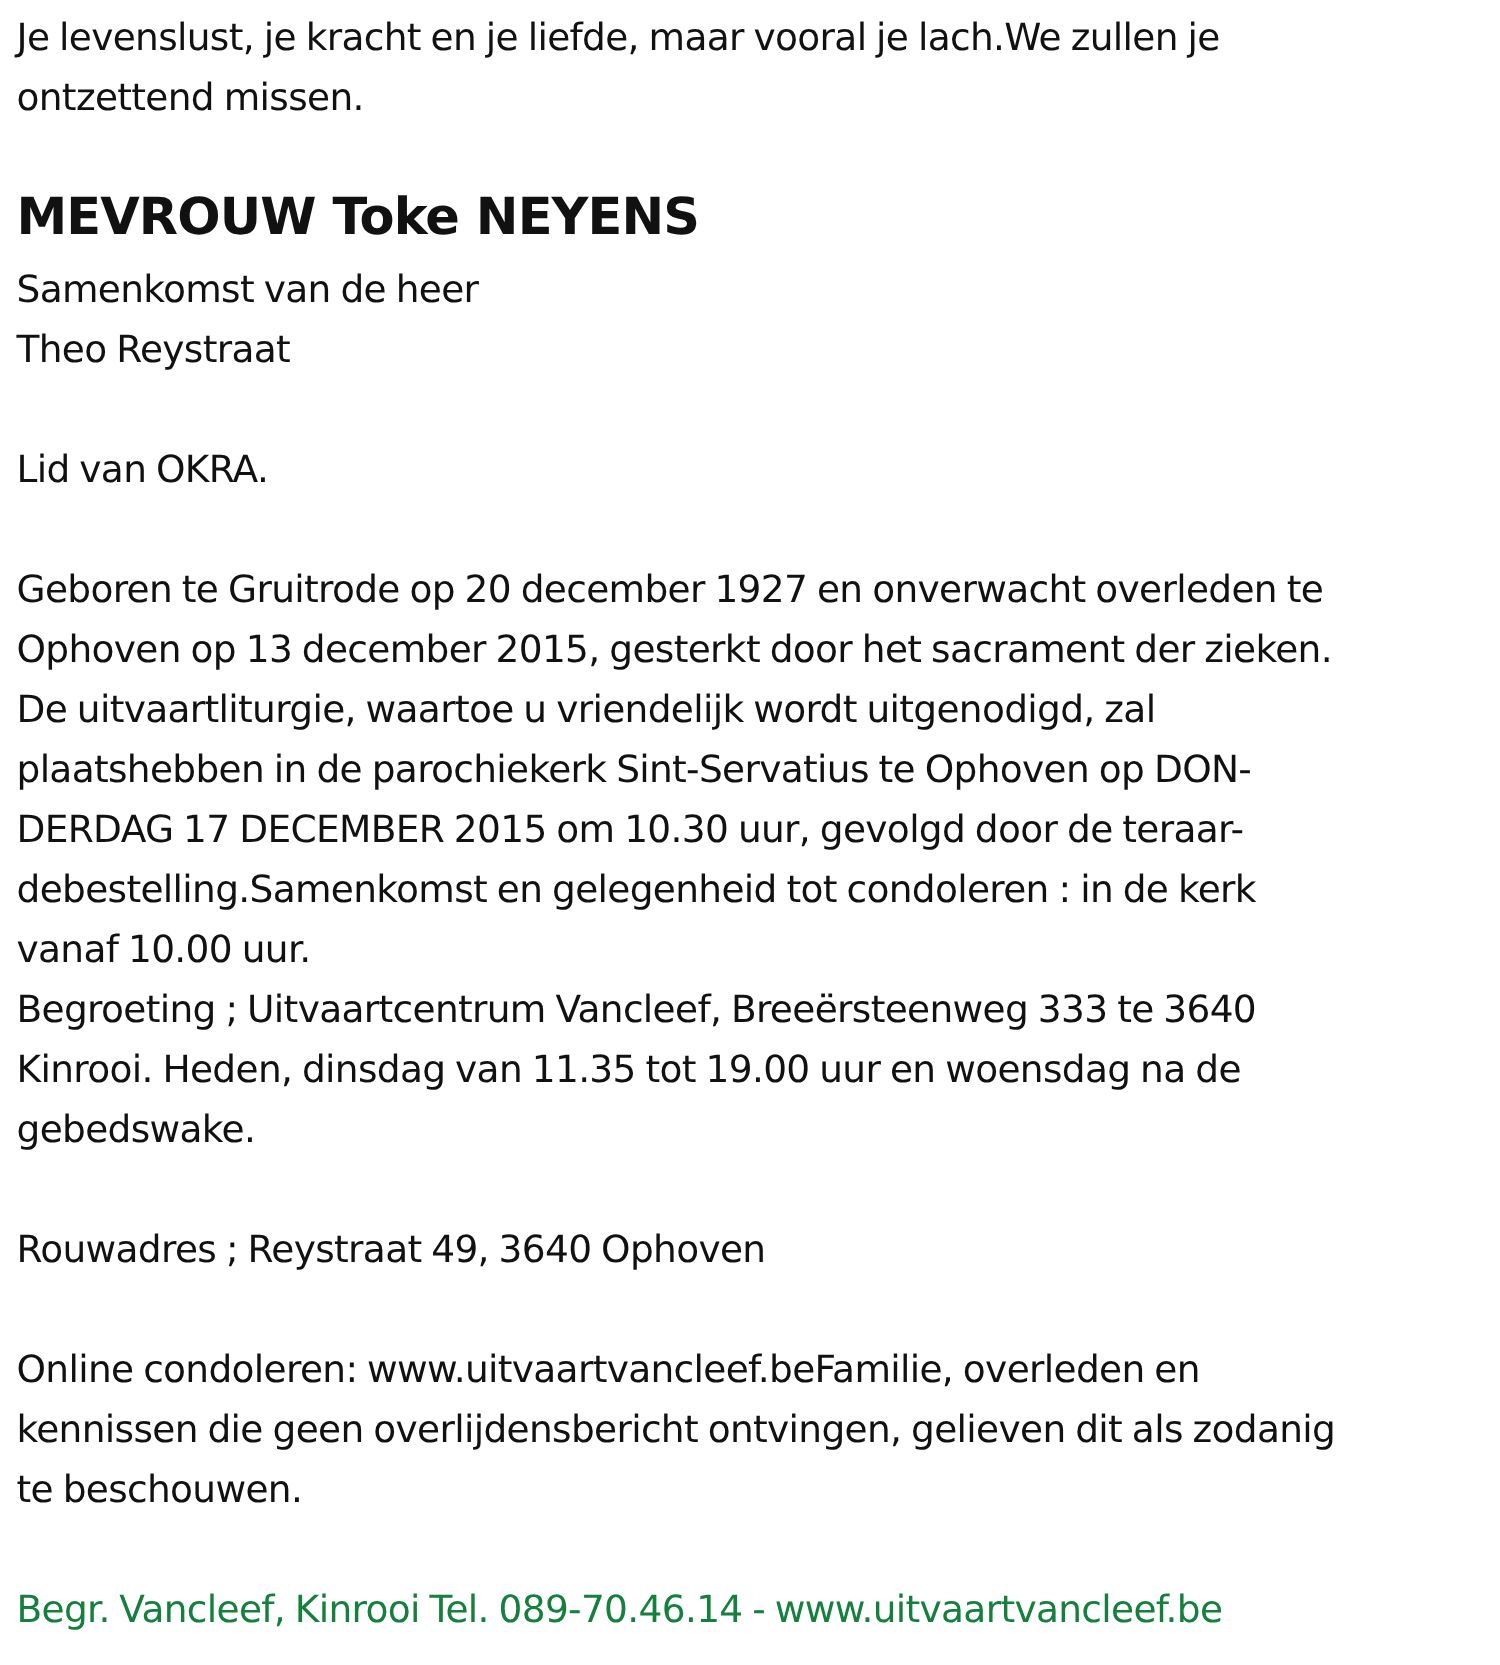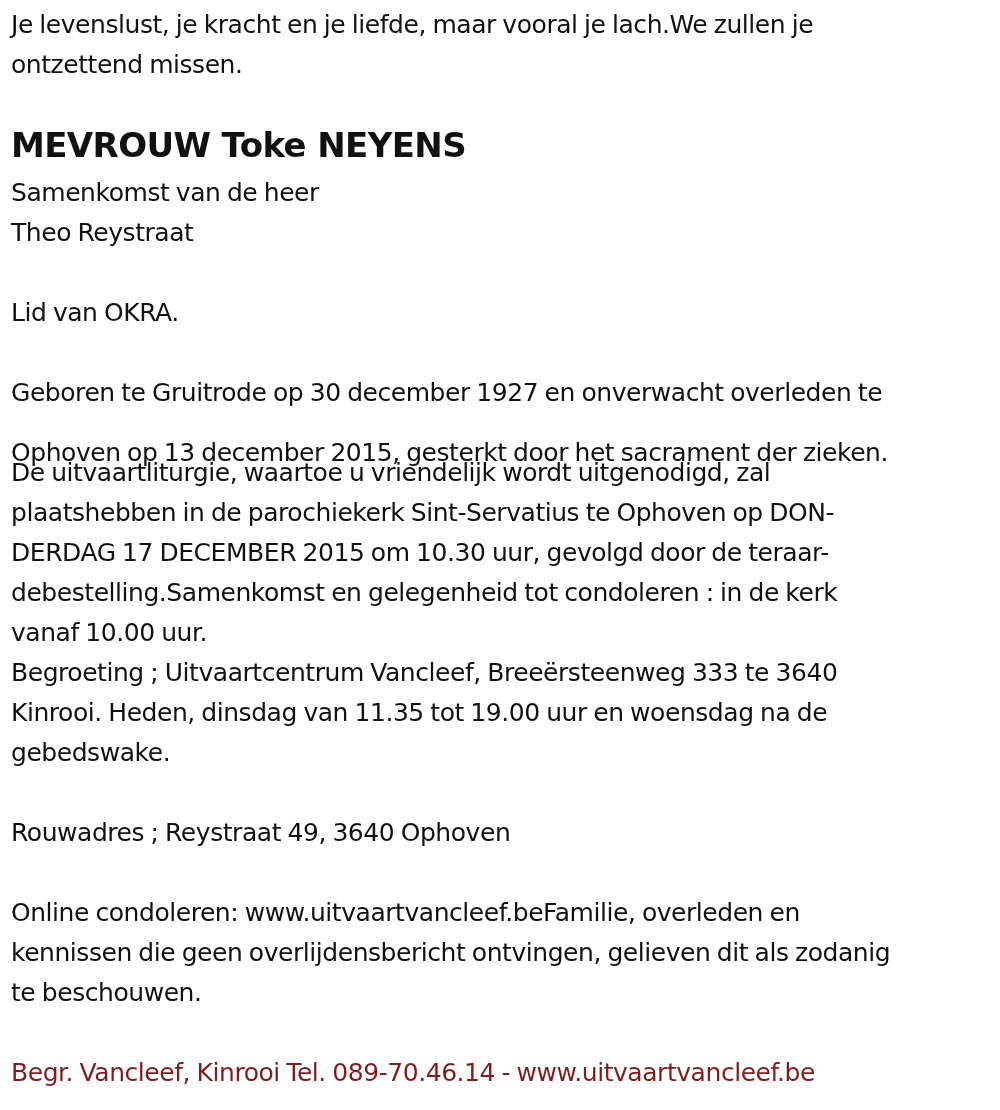--- a/index.html
+++ b/index.html
@@ -33,40 +33,40 @@
       position: absolute;
       left: 11px;
       top: 122px;
       font-size: 34px;
       line-height: 46px;
       font-weight: bold;
       letter-spacing: -0.6px;
       white-space: nowrap;
     }
     .footer {
-      color: #7f1d1d;
+      color: #15803d;
     }
   </style>
 </head>
 <body>
 
 <div class="page">
 
   <div class="line" style="top:5px;">Je levenslust, je kracht en je liefde, maar vooral je lach.We zullen je</div>
   <div class="line" style="top:45px;">ontzettend missen.</div>
 
   <div class="title">MEVROUW Toke NEYENS</div>
 
   <div class="line" style="top:173px;">Samenkomst van de heer</div>
   <div class="line" style="top:213px;">Theo Reystraat</div>
 
   <div class="line" style="top:293px;">Lid van OKRA.</div>
 
-  <div class="line" style="top:373px;">Geboren te Gruitrode op 30 december 1927 en onverwacht overleden te</div>
-  <div class="line" style="top:413px;margin-top:20px;">Ophoven op 13 december 2015, gesterkt door het sacrament der zieken.</div>
+  <div class="line" style="top:373px;">Geboren te Gruitrode op 20 december 1927 en onverwacht overleden te</div>
+  <div class="line" style="top:413px;">Ophoven op 13 december 2015, gesterkt door het sacrament der zieken.</div>
   <div class="line" style="top:453px;">De uitvaartliturgie, waartoe u vriendelijk wordt uitgenodigd, zal</div>
   <div class="line" style="top:493px;">plaatshebben in de parochiekerk Sint-Servatius te Ophoven op DON-</div>
   <div class="line" style="top:533px;">DERDAG 17 DECEMBER 2015 om 10.30 uur, gevolgd door de teraar-</div>
   <div class="line" style="top:573px;">debestelling.Samenkomst en gelegenheid tot condoleren : in de kerk</div>
   <div class="line" style="top:613px;">vanaf 10.00 uur.</div>
   <div class="line" style="top:653px;">Begroeting ; Uitvaartcentrum Vancleef, Breeërsteenweg 333 te 3640</div>
   <div class="line" style="top:693px;">Kinrooi. Heden, dinsdag van 11.35 tot 19.00 uur en woensdag na de</div>
   <div class="line" style="top:733px;">gebedswake.</div>
 
   <div class="line" style="top:813px;">Rouwadres ; Reystraat 49, 3640 Ophoven</div>

